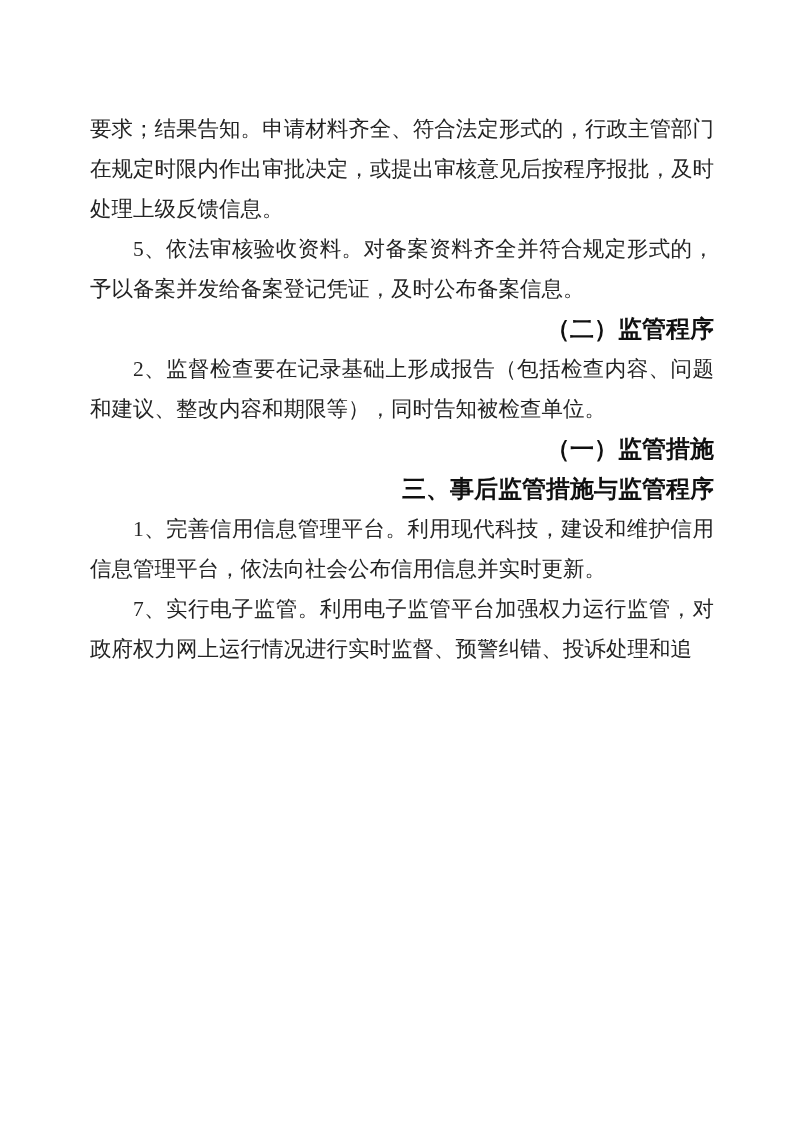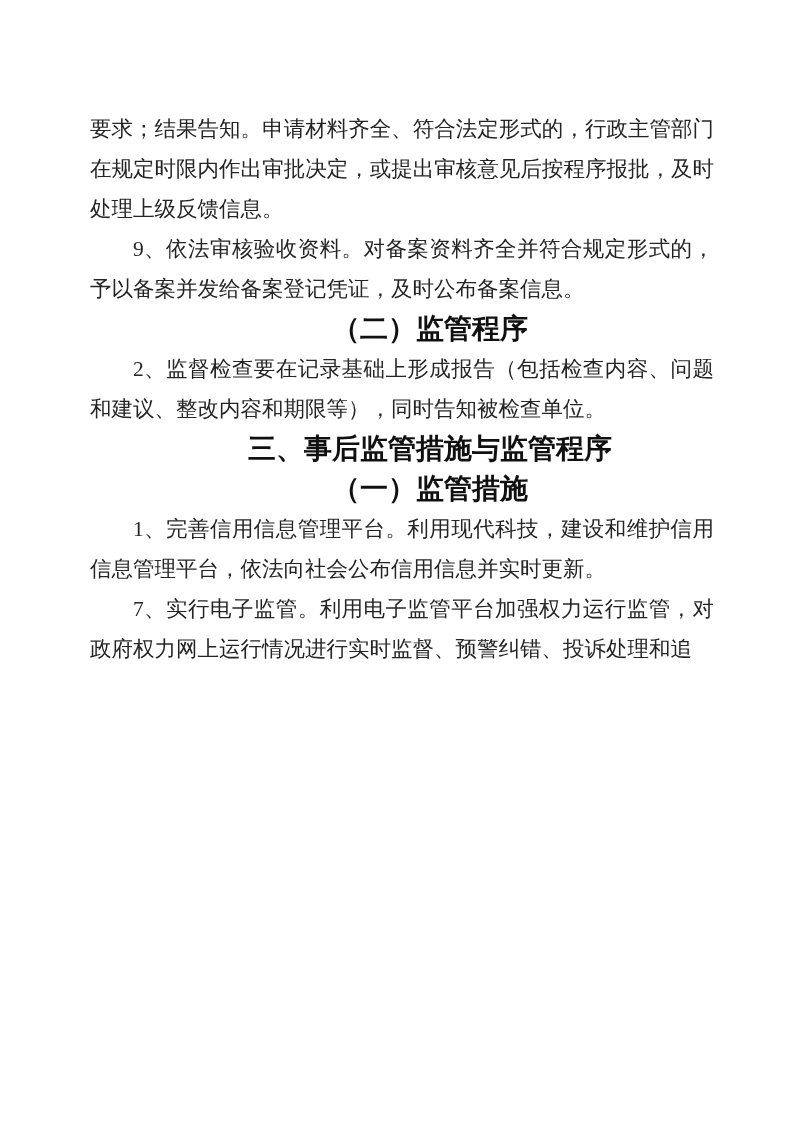--- a/index.html
+++ b/index.html
@@ -35,22 +35,22 @@
     font-kerning: none;
     color: #242424;
   }
   .block.no-indent {
     text-indent: 0;
   }
   .block.heading {
     font-family: Liberation Sans, sans-serif;
     font-weight: bold;
     color: #101010;
-    text-align: center;
-    font-size: 28px;
+    text-align: right;
+    font-size: 24px;
   }
   .page-footer {
     position: absolute;
     left: 0;
     right: 0;
     top: 1034px;
     text-align: center;
   }
   .page-number {
     font-family: "DejaVu Sans", sans-serif;
@@ -59,21 +59,21 @@
     color: #1c1c1c;
     letter-spacing: 1px;
   }
 </style>
 </head>
 <body>
 
 <div class="page">
   <main class="content">
       <p class="block paragraph no-indent">要求；结果告知。申请材料齐全、符合法定形式的，行政主管部门在规定时限内作出审批决定，或提出审核意见后按程序报批，及时处理上级反馈信息。</p>
-      <p class="block paragraph">9、依法审核验收资料。对备案资料齐全并符合规定形式的，予以备案并发给备案登记凭证，及时公布备案信息。</p>
+      <p class="block paragraph">5、依法审核验收资料。对备案资料齐全并符合规定形式的，予以备案并发给备案登记凭证，及时公布备案信息。</p>
       <h3 class="block heading">（二）监管程序</h3>
       <p class="block paragraph">2、监督检查要在记录基础上形成报告（包括检查内容、问题和建议、整改内容和期限等），同时告知被检查单位。</p>
+      <h3 class="block heading">（一）监管措施</h3>
       <h3 class="block heading">三、事后监管措施与监管程序</h3>
-      <h3 class="block heading">（一）监管措施</h3>
       <p class="block paragraph">1、完善信用信息管理平台。利用现代科技，建设和维护信用信息管理平台，依法向社会公布信用信息并实时更新。</p>
       <p class="block paragraph">7、实行电子监管。利用电子监管平台加强权力运行监管，对政府权力网上运行情况进行实时监督、预警纠错、投诉处理和追</p>
     </main>
 </div>
 
 </body></html>

